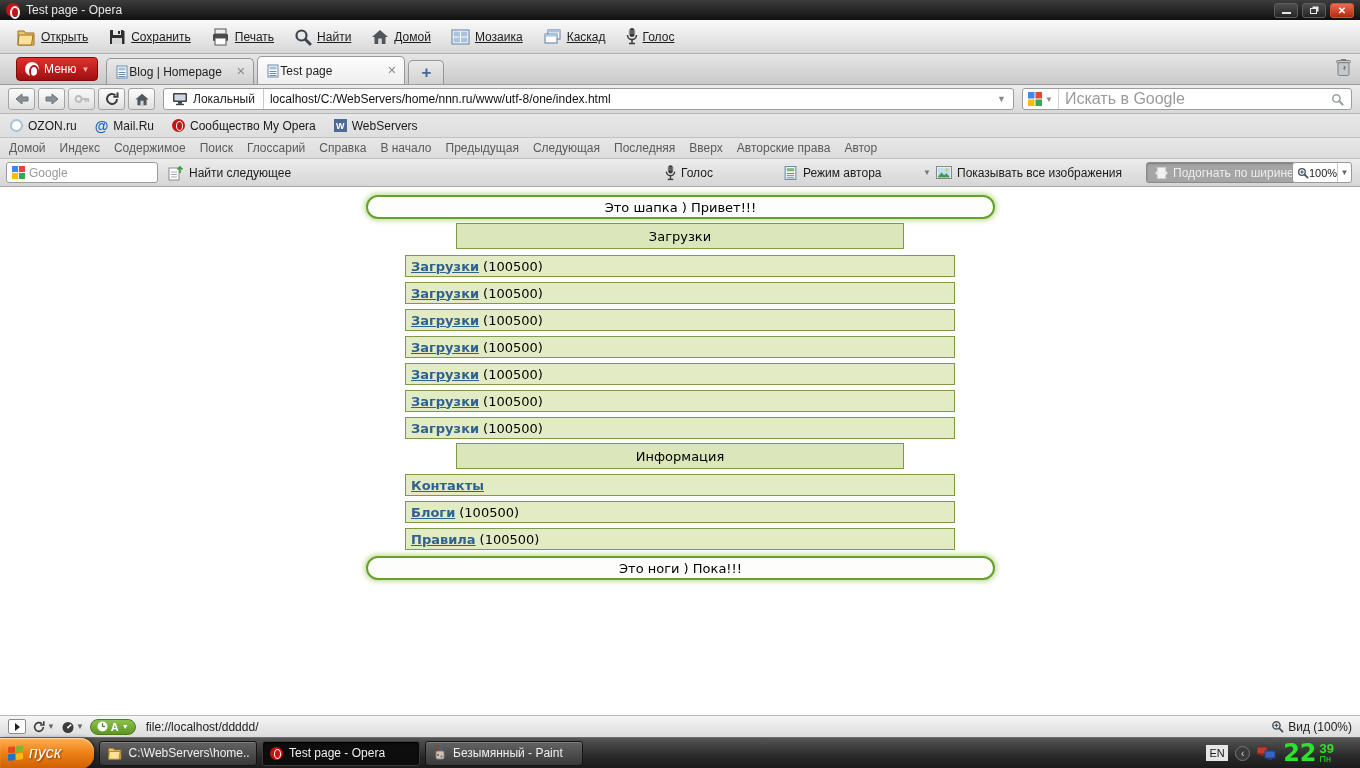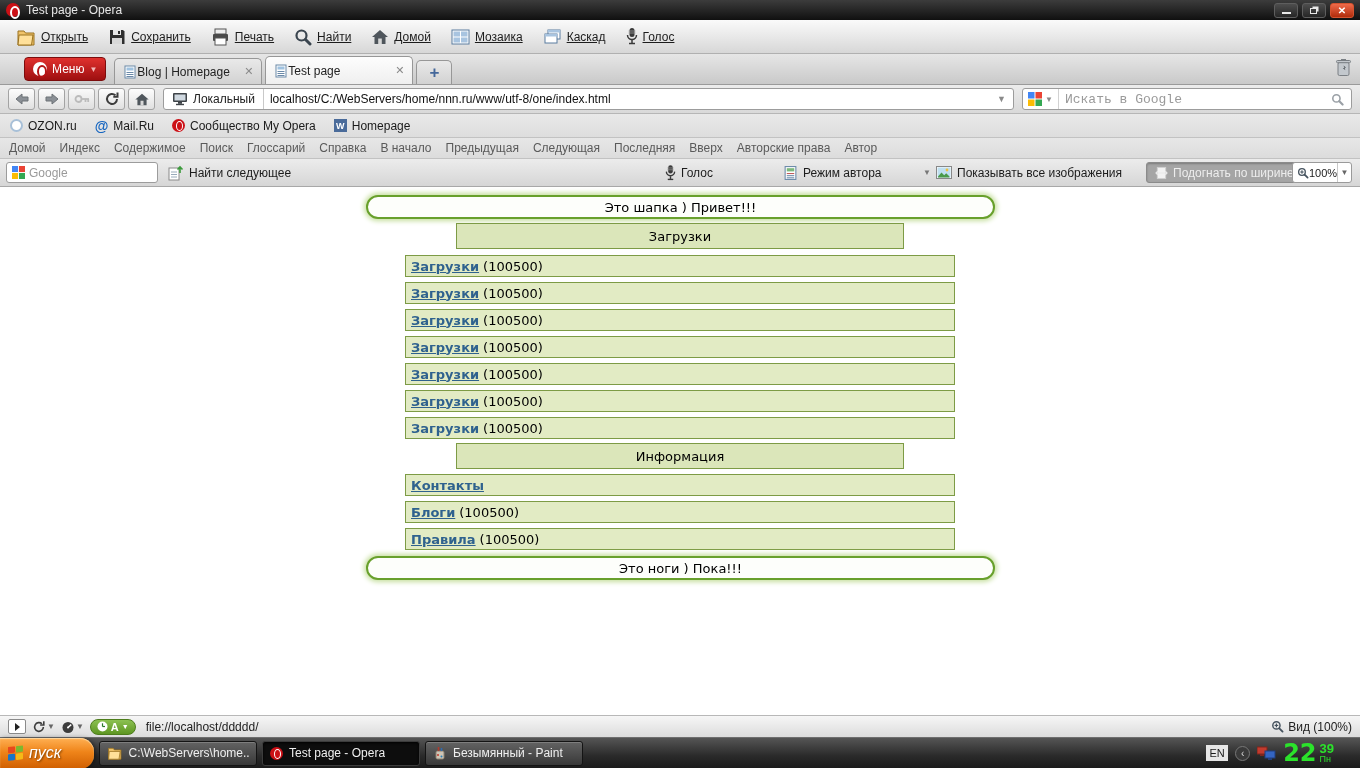--- a/index.html
+++ b/index.html
@@ -16,21 +16,21 @@
   .wbtn { width:24px; height:15px; border:1px solid #5e5e5e; border-radius:3px; background:linear-gradient(#4e4e4e,#262626); display:flex; align-items:center; justify-content:center; cursor:pointer; }
   .wbtn .bar { width:9px; height:2px; background:#e8e8e8; margin-top:6px; }
   .wbtn .rest { width:7px; height:6px; border:1px solid #e8e8e8; box-shadow:2px -2px 0 -0.5px #e8e8e8; margin:1px 2px 0 0; }
   .wbtn.close { background:linear-gradient(#ef6a4a,#b02c0c); border-color:#d4532f; color:#fff; font-size:10px; font-weight:bold; }
 
   
   .toolbar { height:34px; background:linear-gradient(#fafafa,#d7d7d7); border-bottom:1px solid #b0b0b0; display:flex; align-items:center; gap:4px; padding:0 8px; flex:0 0 auto; }
   .tbtn { display:flex; align-items:center; gap:5px; padding:3px 8px; border-radius:3px; color:#1c1c1c; font-size:12px; cursor:pointer;text-decoration:underline; }
 
   
-  .tabbar { height:31px; background:linear-gradient(#e6e6e6,#c9c9c9); border-bottom:1px solid #9a9a9a; display:flex; align-items:flex-end; padding:0 24px; flex:0 0 auto; position:relative; }
+  .tabbar { height:31px; background:linear-gradient(#e6e6e6,#c9c9c9); border-bottom:1px solid #9a9a9a; display:flex; align-items:flex-end; padding:0 16px; flex:0 0 auto; position:relative; }
   .menu-btn { height:24px; margin:0 8px 3px 0; padding:0 8px; border-radius:4px; background:linear-gradient(#e0312e,#9e0f10); border:1px solid #7c0c0c; color:#fff; display:flex; align-items:center; gap:5px; font-size:12px; cursor:pointer; }
   .menu-btn .mo { width:14px; height:14px; border-radius:50%; background:#fff; position:relative; }
   .menu-btn .mo::after { content:""; position:absolute; left:4px; top:2.5px; width:6px; height:9px; border-radius:50%; border:2px solid #b41314; }
   .menu-chev { font-size:8px; color:#f3b9b9; }
   .tab { height:26px; width:148px; border:1px solid #979797; border-bottom:none; border-radius:5px 5px 0 0; background:linear-gradient(#e9e9e9,#d2d2d2); display:flex; align-items:center; padding:0 8px; margin-right:3px; cursor:pointer; }
   .tab.active { height:28px; background:linear-gradient(#fdfdfd,#efefef); }
   .tab .tlabel { flex:1; font-size:12px; color:#222; white-space:nowrap; overflow:hidden; }
   .tab .tclose { color:#8a8a8a; font-size:11px; cursor:pointer; }
   .newtab { height:24px; width:36px; border:1px solid #979797; border-bottom:none; border-radius:5px 5px 0 0; background:linear-gradient(#e9e9e9,#d2d2d2); display:flex; align-items:center; justify-content:center; color:#44679a; font-size:17px; font-weight:bold; cursor:pointer; }
   .trash { position:absolute; right:8px; top:4px; cursor:pointer; }
@@ -39,21 +39,21 @@
   .addressbar { height:29px; background:linear-gradient(#ececec,#d9d9d9); border-bottom:1px solid #b6b6b6; display:flex; align-items:center; padding:0 8px; gap:3px; flex:0 0 auto; }
   .navbtn { width:27px; height:22px; border:1px solid #a3a3a3; border-radius:3px; background:linear-gradient(#fdfdfd,#e0e0e0); display:flex; align-items:center; justify-content:center; cursor:pointer; }
   .navbtn.disabled { opacity:.85; }
   .urlfield { flex:1; height:22px; margin-left:5px; background:#fff; border:1px solid #9c9c9c; border-radius:3px; display:flex; align-items:center; overflow:hidden; }
   .localseg { display:flex; align-items:center; gap:5px; padding:0 8px; height:100%; border-right:1px solid #c9c9c9; cursor:pointer; color:#222; }
   .urlinput { flex:1; border:none; outline:none; font-size:12px; color:#111; padding:0 6px; font-family:"Liberation Sans",sans-serif; }
   .urldrop { padding:0 7px; color:#8a8a8a; font-size:9px; cursor:pointer; }
   .searchfield { width:330px; height:22px; background:#fff; border:1px solid #9c9c9c; border-radius:3px; display:flex; align-items:center; margin-left:5px; }
   .gbox { display:flex; align-items:center; gap:3px; padding:0 5px; height:100%; border-right:1px solid #d2d2d2; cursor:pointer; }
   .gbox .gchev { font-size:8px; color:#8a8a8a; }
-  .searchinput { flex:1; border:none; outline:none; font-size:13px; padding:0 6px; font-family:Liberation Mono, monospace; }
+  .searchinput { flex:1; border:none; outline:none; font-size:16px; padding:0 6px; font-family:Liberation Sans, sans-serif; }
   .searchinput::placeholder { color:#9a9a9a; }
   .searchgo { padding:0 7px; cursor:pointer; }
 
   
   .bookmarksbar { height:24px; background:linear-gradient(#e9e9e9,#dddddd); border-bottom:1px solid #c2c2c2; display:flex; align-items:center; gap:18px; padding:0 10px; flex:0 0 auto; }
   .bm { display:flex; align-items:center; gap:5px; color:#1a1a1a; font-size:12px; cursor:pointer; }
   .bm-ozon { width:13px; height:13px; border-radius:50%; border:2px solid #a8c0d8; background:#fff; }
   .bm-at { color:#1565c0; font-weight:bold; font-size:14px; }
   .bm-opera { width:13px; height:13px; border-radius:50%; background:#cc1016; position:relative; }
   .bm-opera::after { content:""; position:absolute; left:3.5px; top:2px; width:5px; height:8px; border-radius:50%; border:1.5px solid #fff; }
@@ -314,21 +314,21 @@
     <div class="bm">
       <span class="bm-at">@</span>
       <span>Mail.Ru</span>
     </div>
     <div class="bm">
       <span class="bm-opera"></span>
       <span>Сообщество My Opera</span>
     </div>
     <div class="bm">
       <span class="bm-wiki">W</span>
-      <span>Homepage</span>
+      <span>WebServers</span>
     </div>
   </div>
 
   <div class="docnav">
     <a>Домой</a>
     <a>Индекс</a>
     <a>Содержимое</a>
     <a>Поиск</a>
     <a>Глоссарий</a>
     <a>Справка</a>

